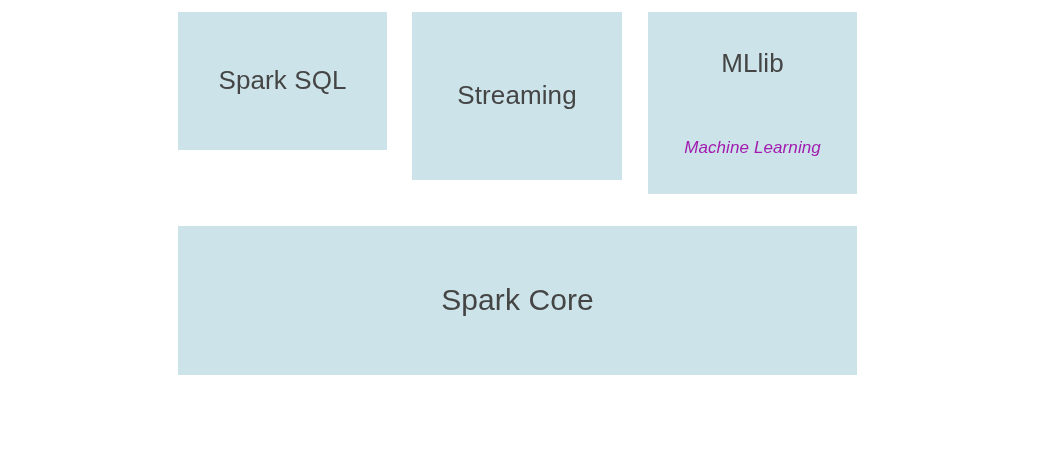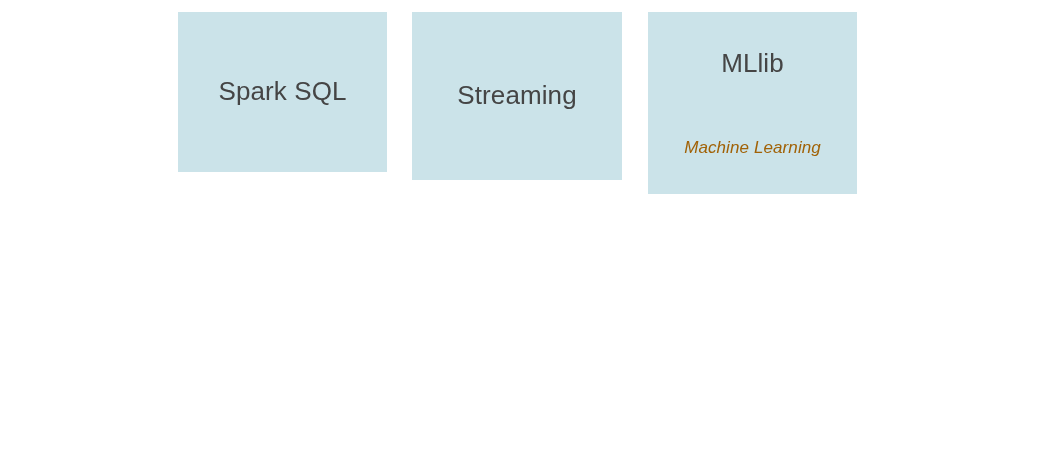--- a/index.html
+++ b/index.html
@@ -30,21 +30,21 @@
     box-sizing: border-box;
     color: #454545;
     text-align: center;
     line-height: 1.28;
   }
   
   #box-spark-sql {
     left: 178px;
     top: 12px;
     width: 209px;
-    height: 160px;
+    height: 138px;
   }
   #box-streaming {
     left: 412px;
     top: 12px;
     width: 210px;
     height: 168px;
   }
   #box-mllib {
     left: 648px;
     top: 12px;
@@ -70,21 +70,21 @@
     font-size: 30px;
     font-weight: 400;
     color: #454545;
     letter-spacing: 0.1px;
     white-space: nowrap;
   }
   .box-subtitle {
     font-size: 17px;
     font-style: italic;
     font-weight: 400;
-    color: #a16207;
+    color: #a21caf;
     letter-spacing: 0.1px;
     white-space: nowrap;
     margin-top: 9px;
   }
   .box-line {
     display: block;
   }
 </style>
 </head>
 <body>
@@ -97,14 +97,17 @@
 
   <div class="stack-box" id="box-streaming">
     <span class="box-title box-line">Streaming</span>
   </div>
 
   <div class="stack-box" id="box-mllib">
     <span class="box-title box-line">MLlib</span>
     <span class="box-subtitle box-line">Machine Learning</span>
   </div>
 
+  <div class="stack-box" id="box-spark-core">
+    <span class="box-title-large box-line">Spark Core</span>
+  </div>
 
 </div>
 
 </body></html>

